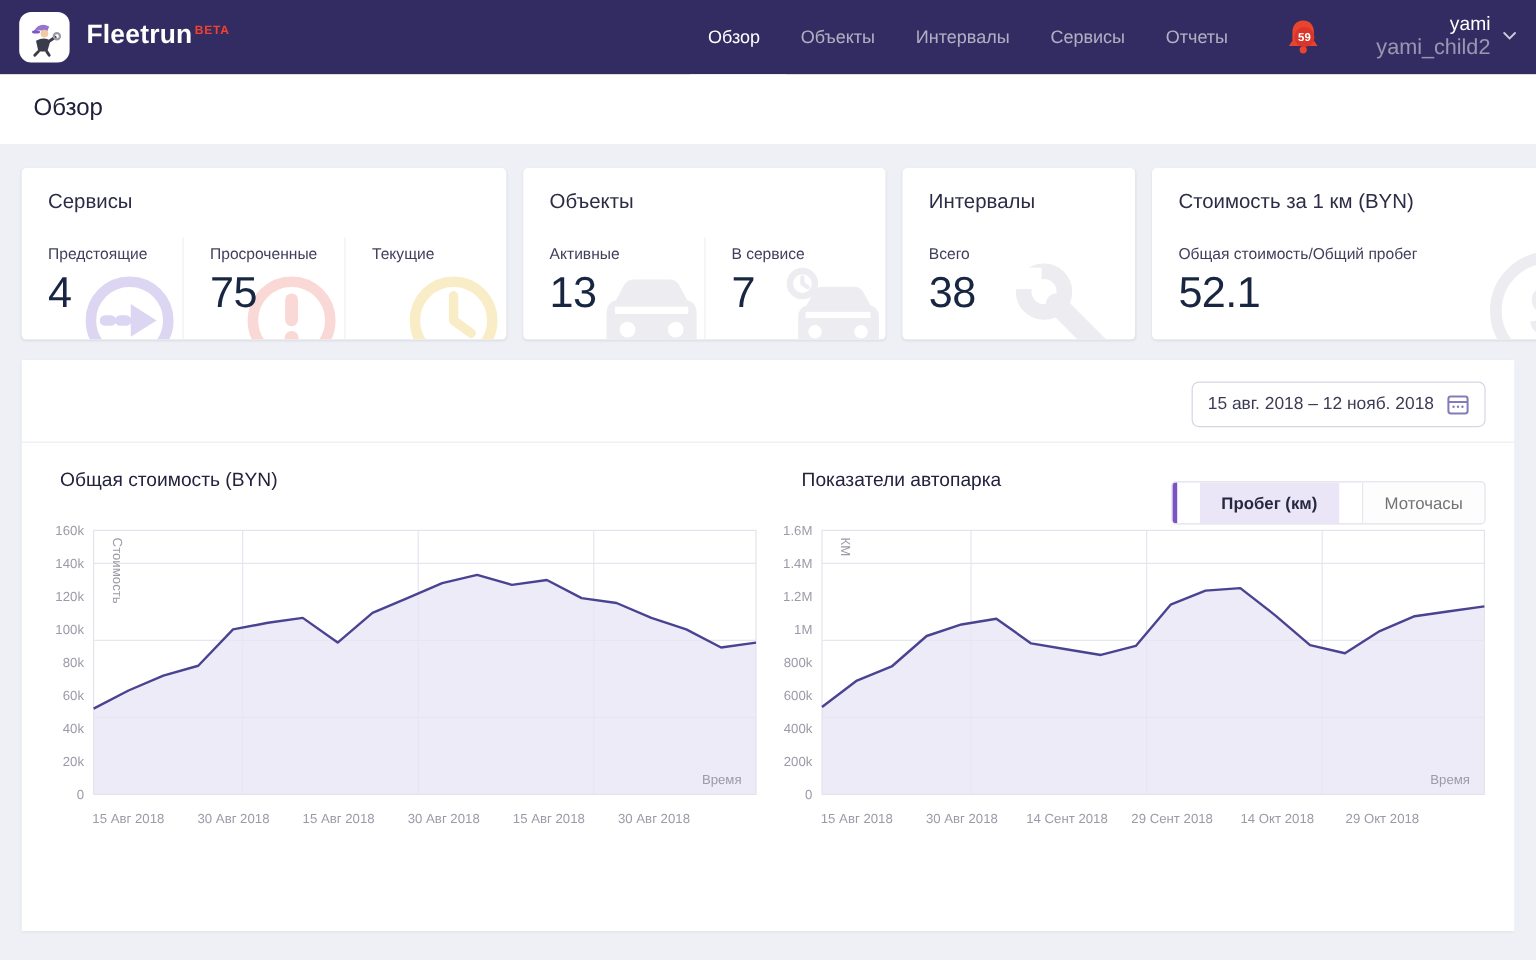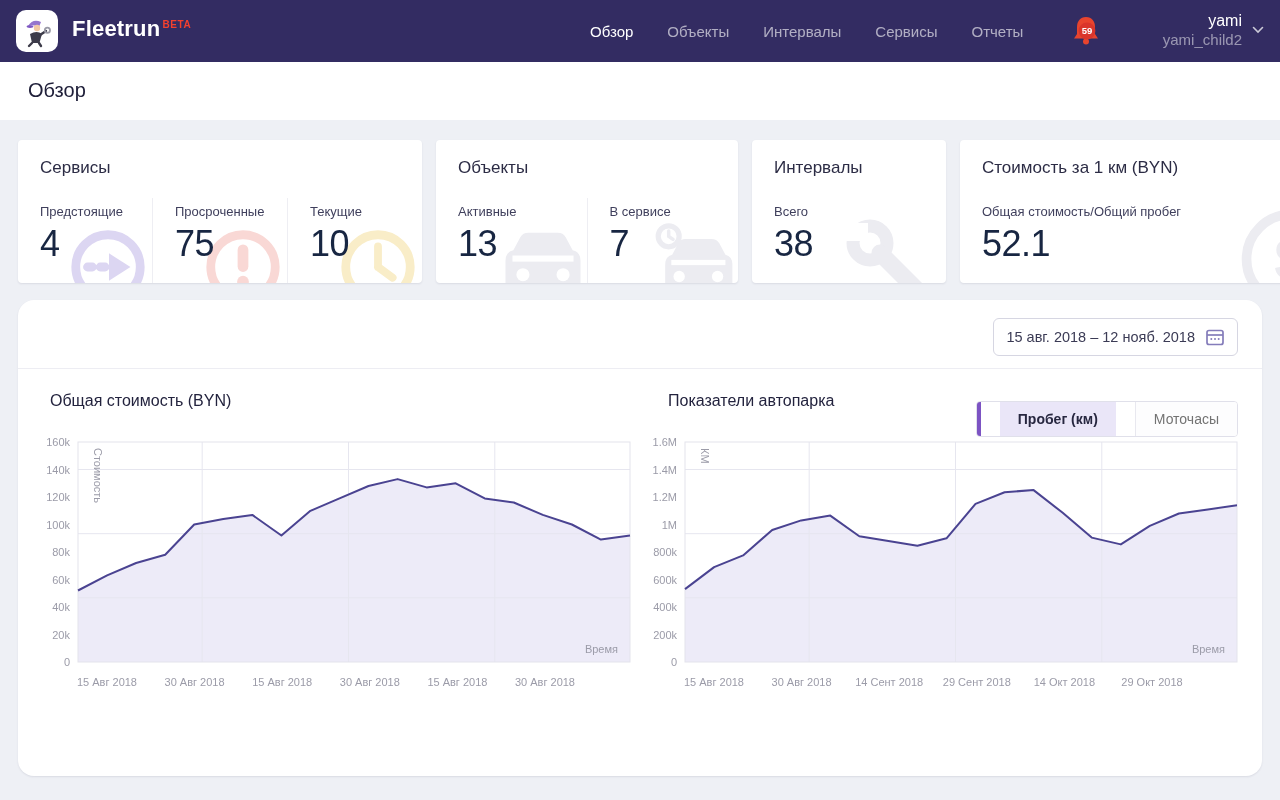--- a/index.html
+++ b/index.html
@@ -16,21 +16,21 @@
           display:flex; align-items:center; justify-content:center; }
   .brand { position:absolute; left:72px; top:16px; color:#fff; font-size:22px; font-weight:700; letter-spacing:.2px; }
   .brand .beta { font-size:10px; font-weight:700; letter-spacing:.6px; vertical-align:super; margin-left:2px;text-align:right; }
   .nav { position:absolute; left:590px; top:0; height:62px; display:flex; align-items:center; gap:34px; }
   .nav a { color:rgba(255,255,255,.62); font-size:15px; text-decoration:none; }
   .nav a.active { color:#fff; }
   .nav-underline { position:absolute; left:575px; top:62px; width:80px; height:7px; background:#ededf2; }
   .bell-wrap { position:absolute; left:1070px; top:14px; width:32px; height:36px; cursor:pointer; }
   .user { position:absolute; right:38px; top:11px; text-align:right; cursor:pointer; }
   .user .name { color:#fff; font-size:16px; line-height:20px; }
-  .user .account { color:rgba(255,255,255,.5); font-size:15px; line-height:17px; }
+  .user .account { color:rgba(255,255,255,.5); font-size:18px; line-height:17px; }
   .user-chevron { position:absolute; right:16px; top:26px; }
 
   
   .page-header { position:absolute; left:0; top:62px; width:1280px; height:58px; background:#fff; }
   .page-title { position:absolute; left:28px; top:17px; font-size:20px; font-weight:500; color:#20203a; }
 
   
   .cards { position:absolute; left:18px; top:140px; height:143px; display:flex; gap:14px; }
   .card { background:#fff; border-radius:4px; box-shadow:0 1px 2px rgba(40,40,80,.10); position:relative; overflow:hidden; height:143px; }
   .card-title { padding:18px 0 0 22px; font-size:17px; color:#2c2c45; }
@@ -38,21 +38,21 @@
   .stat { flex:1; position:relative; padding:6px 0 4px 22px; overflow:hidden; }
   .stat + .stat { border-left:1px solid #eeeef3; }
   .stat-label { font-size:13px; color:#3f3f5c; margin-bottom:4px; position:relative; z-index:2; }
   .stat-value { font-size:36px; font-weight:500; color:#182642; letter-spacing:-.5px; position:relative; z-index:2; }
   .ghost { position:absolute; bottom:-26px; right:2px; width:84px; height:84px; z-index:1; }
   .ghost.car    { width:96px;  height:84px;  right:-4px;  bottom:-18px; }
   .ghost.wrench { width:100px; height:100px; right:8px;   bottom:-28px; }
   .ghost.dollar { width:116px; height:116px; right:-26px; bottom:-34px; }
 
   
-  .panel { position:absolute; left:18px; top:300px; width:1244px; height:476px; background:#fff; border-radius:16px;
+  .panel { position:absolute; left:18px; top:300px; width:1244px; height:476px; background:#fff; border-radius:0;
            box-shadow:0 1px 2px rgba(40,40,80,.10); }
   .panel-divider { position:absolute; left:0; top:68px; width:100%; border-top:1px solid #ededf3; }
   .date-chip { position:absolute; right:24px; top:18px; height:38px; display:flex; align-items:center; gap:10px;
                padding:0 12px; border:1px solid #d6d6e2; border-radius:6px; background:#fff; cursor:pointer; }
   .date-chip .date-text { font-size:14.5px; color:#3b3b55; }
 
   .chart-block { position:absolute; top:78px; }
   .chart-block.left { left:6px; width:620px; }
   .chart-block.right { left:632px; width:612px; }
   .chart-title { margin:14px 0 12px 26px; font-size:16px; color:#23233e; height:20px; }
@@ -134,21 +134,20 @@
         <div class="stat-label">Просроченные</div>
         <div class="stat-value">75</div>
         <svg class="ghost" viewBox="0 0 86 86" style="color: rgb(249, 216, 213);">
           <circle cx="43" cy="43" r="33" fill="none" stroke="currentColor" stroke-width="9"></circle>
           <rect x="37.5" y="20" width="11" height="28" rx="5.5" fill="currentColor"></rect>
           <circle cx="43" cy="58" r="6" fill="currentColor"></circle>
         </svg>
       </div>
       <div class="stat">
         <div class="stat-label">Текущие</div>
-        <div class="stat-value">10</div>
         <svg class="ghost" viewBox="0 0 86 86" style="color: rgb(249, 237, 200);">
           <circle cx="43" cy="43" r="33" fill="none" stroke="currentColor" stroke-width="9"></circle>
           <path d="M43 43 L43 22 M43 43 L58 54" stroke="currentColor" stroke-width="8" stroke-linecap="round"></path>
         </svg>
       </div>
     </div>
   </div>
 
   <div class="card" style="width:302px">
     <div class="card-title">Объекты</div>

